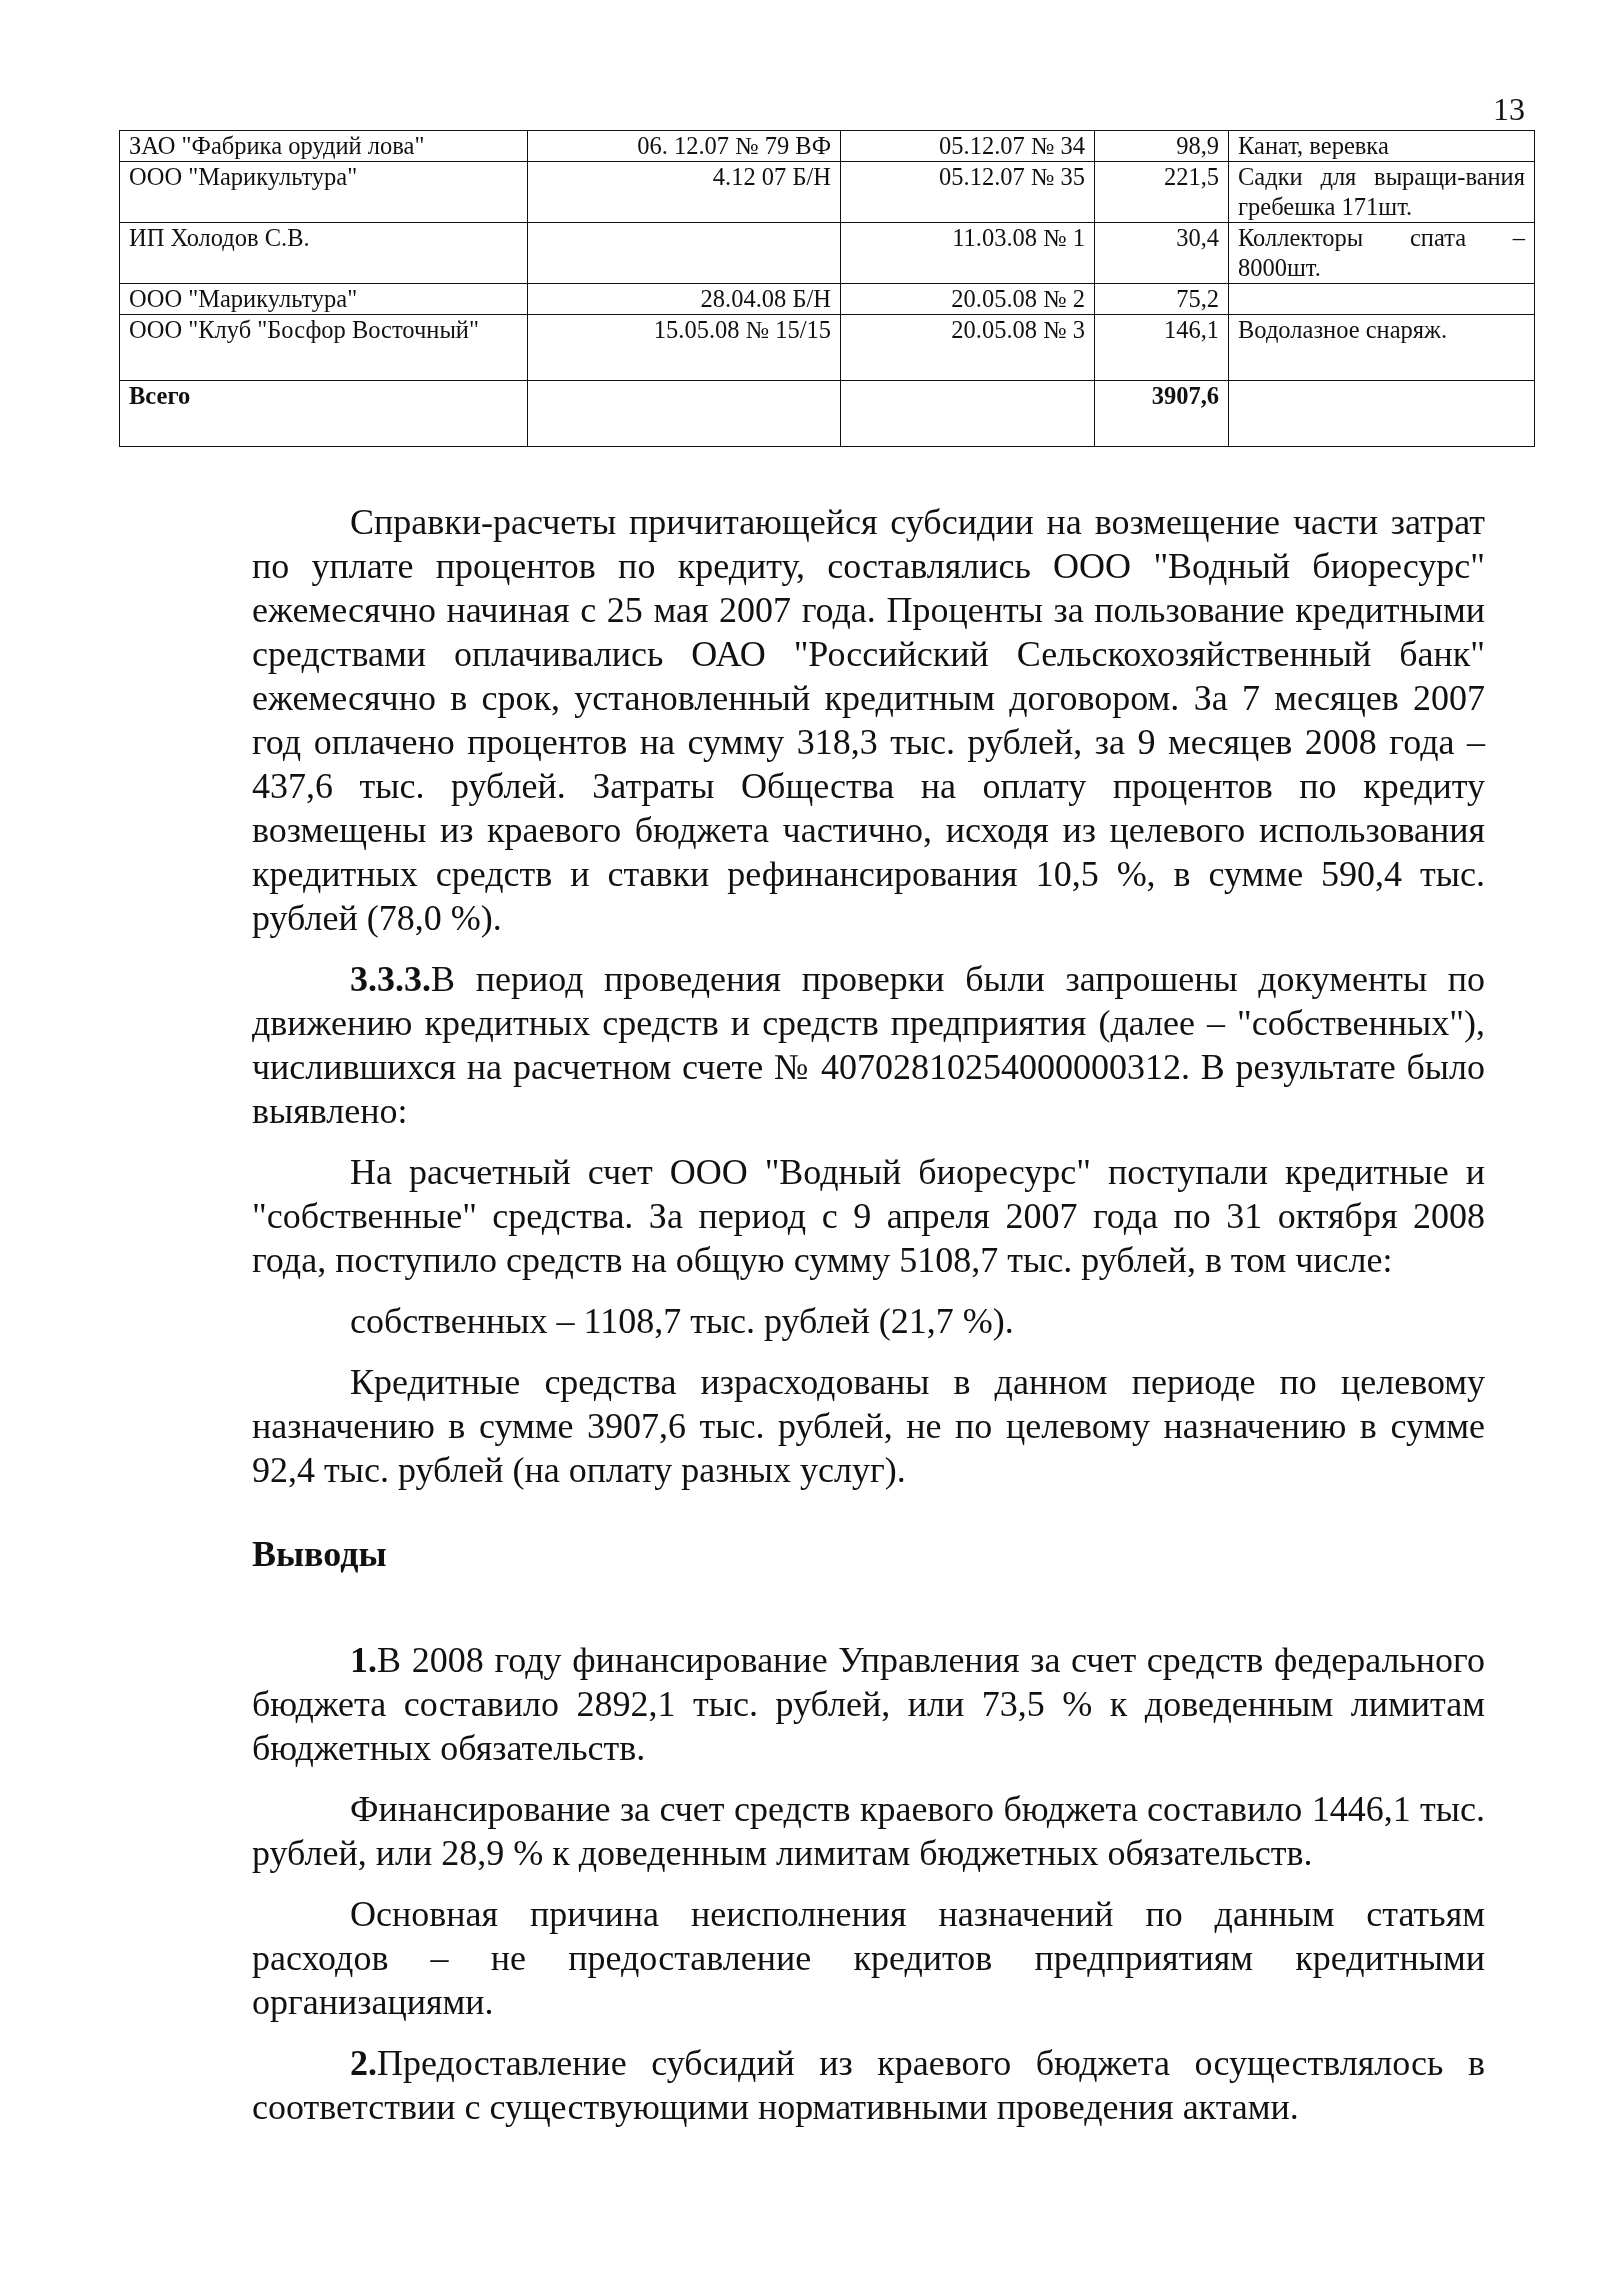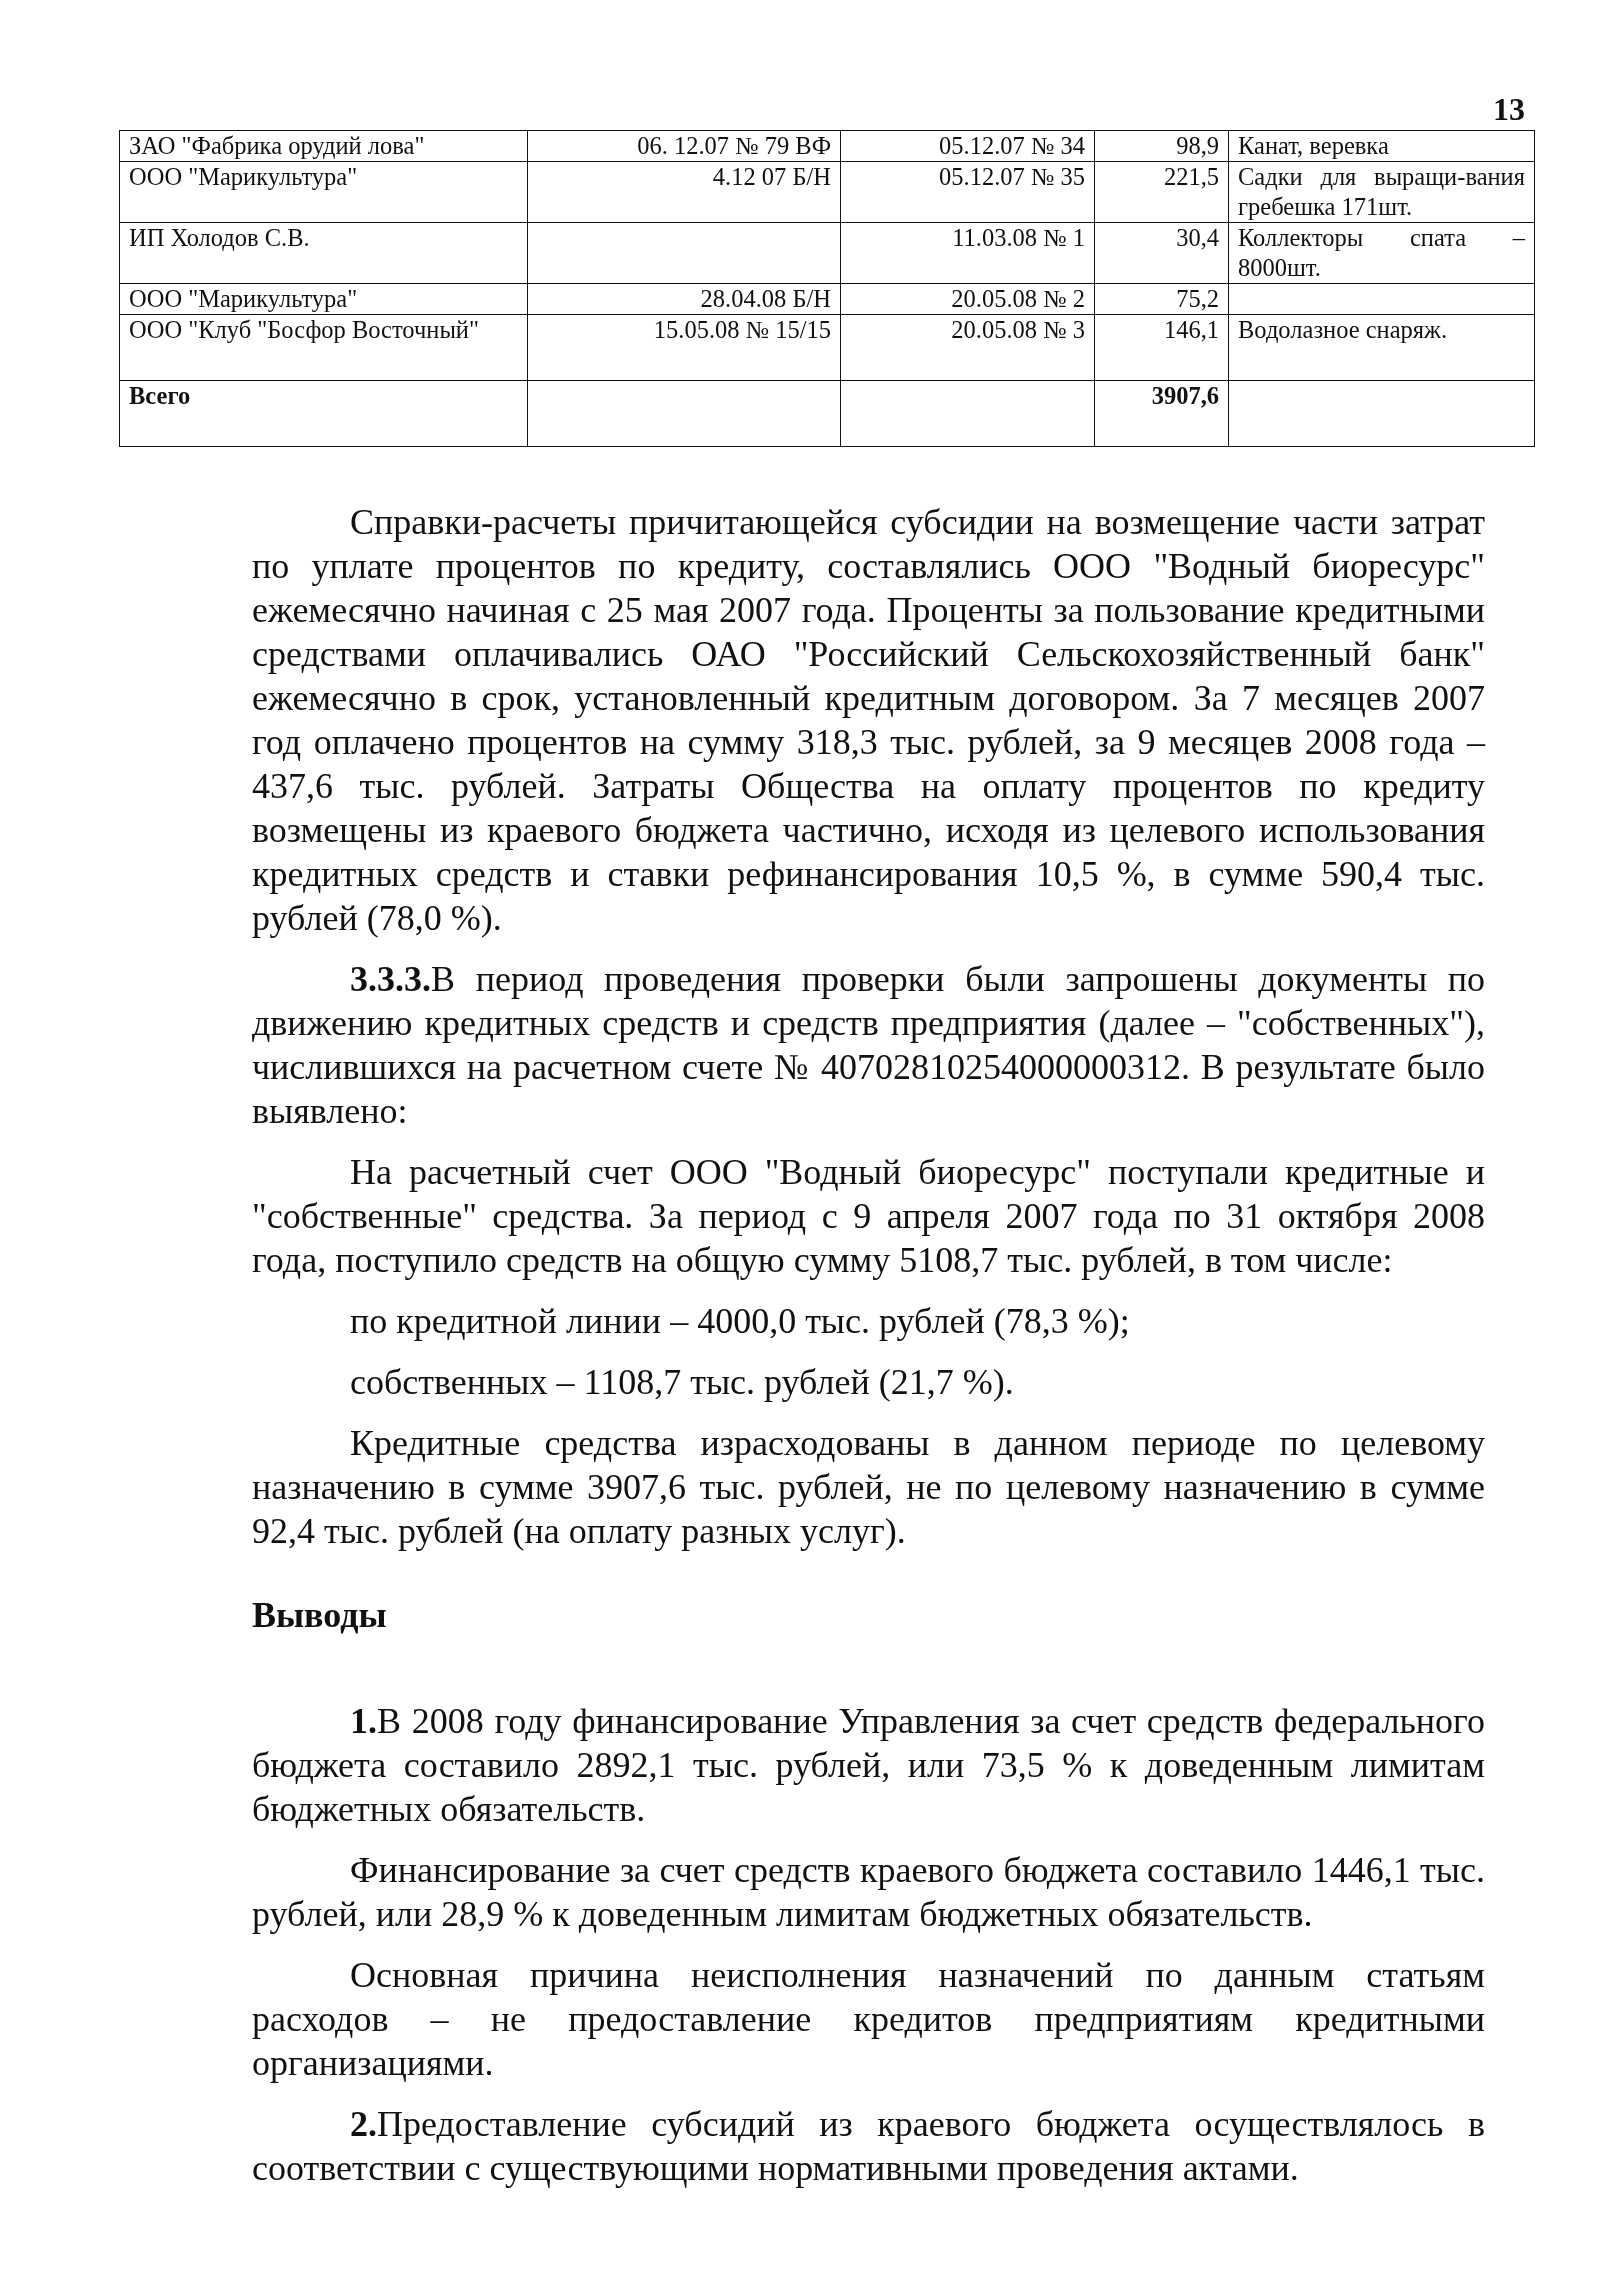--- a/index.html
+++ b/index.html
@@ -2,21 +2,21 @@
 <html style="font-size:10.3px"><head>
 <meta charset="utf-8">
 <style>
   html, body { margin: 0; padding: 0; background: #ffffff; }
   body {
     width: 1623px; height: 2273px; position: relative; overflow: hidden;
     font-family: "Liberation Serif", "DejaVu Serif", serif; color: #111;
   }
   .page-number {
     position: absolute; left: 1473px; top: 90px; width: 52px; text-align: right;
-    font-size: 32px; line-height: 39px; font-weight: bold;
+    font-size: 32px; line-height: 39px;
   }
   table.doc-table {
     position: absolute; left: 119px; top: 130px; width: 1415px;
     border-collapse: collapse; table-layout: fixed;
     font-size: 24.5px; line-height: 30px;
   }
   .doc-table td {
     border: 1.9px solid #111; padding: 0 9px; vertical-align: top;
   }
   .doc-table col.c1 { width: 408px; }
@@ -102,21 +102,20 @@
       <td class="r bold">3907,6</td>
       <td></td>
     </tr>
   </tbody>
 </table>
 
 <div class="body-text">
   <p class="indent">Справки-расчеты причитающейся субсидии на возмещение части затрат по уплате процентов по кредиту, составлялись ООО "Водный биоресурс" ежемесячно начиная с 25 мая 2007 года. Проценты за пользование кредитными средствами оплачивались ОАО "Российский Сельскохозяйственный банк" ежемесячно в срок, установленный кредитным договором. За 7 месяцев 2007 год  оплачено процентов на сумму 318,3 тыс. рублей,  за 9 месяцев 2008 года – 437,6 тыс. рублей. Затраты Общества на оплату процентов по кредиту возмещены из краевого бюджета частично, исходя из целевого использования кредитных средств  и ставки рефинансирования 10,5 %, в сумме 590,4 тыс. рублей (78,0 %).</p>
   <p class="indent"><span class="num">3.3.3.</span><span>В период проведения проверки были запрошены документы по движению кредитных средств и средств предприятия (далее – "собственных"), числившихся на расчетном счете № 40702810254000000312. В результате было выявлено:</span></p>
   <p class="indent">На расчетный счет ООО "Водный биоресурс" поступали кредитные и "собственные" средства. За период с 9 апреля 2007 года  по 31 октября  2008 года, поступило средств  на общую сумму 5108,7 тыс. рублей, в том числе:</p>
-  <p class="indent">по кредитной линии – 4000,0 тыс. рублей (78,3 %);</p>
   <p class="indent">собственных  – 1108,7 тыс. рублей (21,7 %).</p>
   <p class="indent">Кредитные средства израсходованы в данном периоде по целевому назначению в сумме 3907,6 тыс. рублей, не по целевому назначению в сумме 92,4 тыс. рублей (на оплату разных услуг).</p>
 
   <p class="heading">Выводы</p>
 
   <p class="indent"><span class="num">1.</span><span>В 2008 году финансирование Управления за счет средств федерального бюджета составило 2892,1 тыс. рублей, или 73,5 %  к доведенным лимитам бюджетных обязательств.</span></p>
   <p class="indent">Финансирование за счет средств краевого бюджета составило 1446,1 тыс. рублей,  или 28,9 %  к доведенным лимитам бюджетных обязательств.</p>
   <p class="indent">Основная причина неисполнения назначений по данным статьям расходов – не предоставление кредитов предприятиям кредитными организациями.</p>
   <p class="indent"><span class="num">2.</span><span>Предоставление субсидий из краевого бюджета осуществлялось в соответствии с существующими нормативными проведения актами.</span></p>
 </div>

